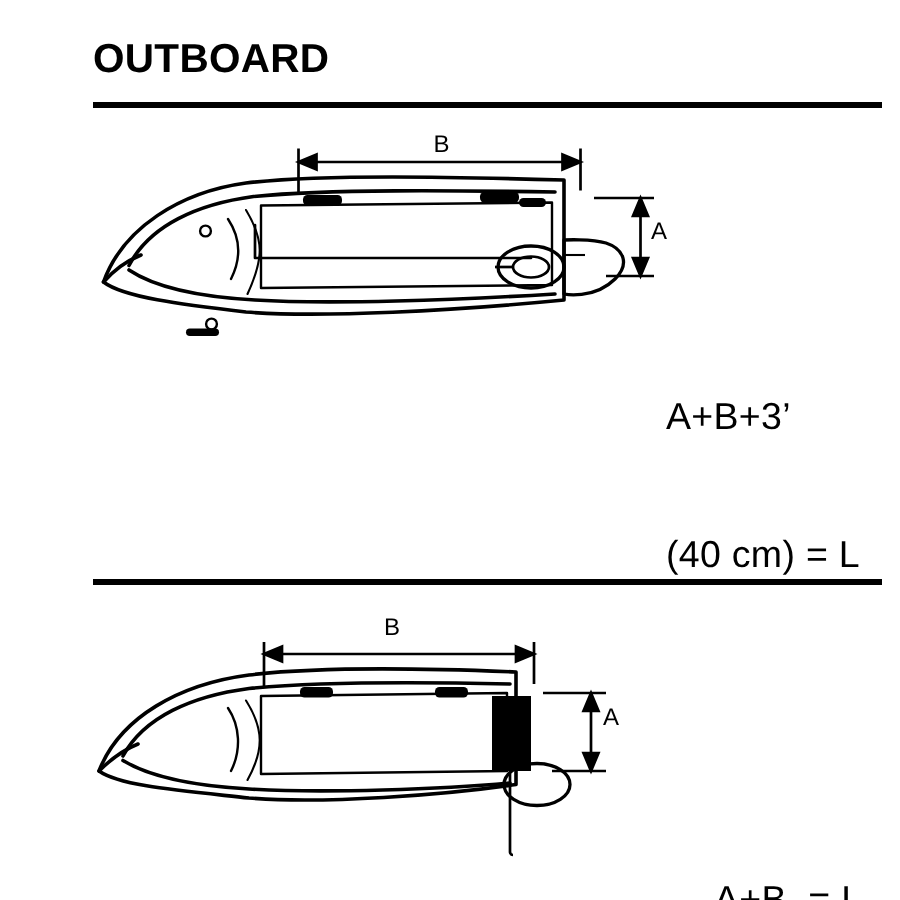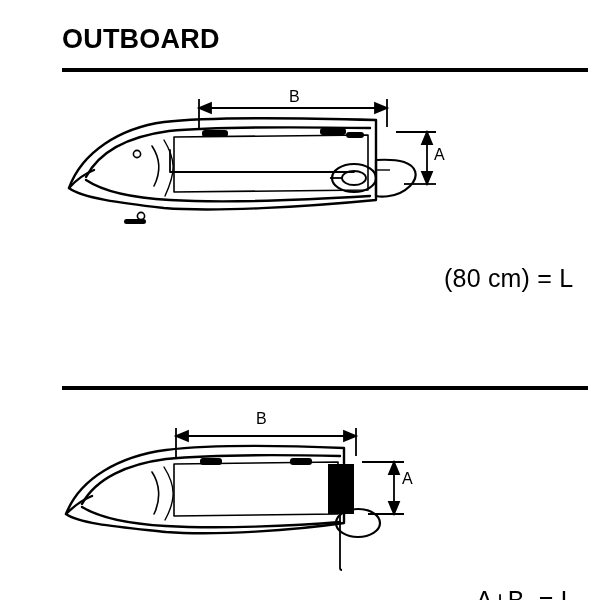--- a/index.html
+++ b/index.html
@@ -147,21 +147,22 @@
         <line x1="372" y1="132" x2="412" y2="132"></line>
         <line x1="380" y1="184" x2="412" y2="184"></line>
       </g>
     </svg>
 
     <div class="dim-label" style="left:265px; top:88px;">B</div>
 
     <div class="dim-label" style="left:410px; top:146px;">A</div>
 
     <div class="formula formula-outboard">
-      <div>(80 cm) = L</div>
+      <div>A+B+3’</div>
+      <div>(40 cm) = L</div>
     </div>
   </div>
 
   <div class="section section-inboard">
 
 
     <div class="section-rule" style="top:74px;"></div>
 
     <svg class="diagram" viewBox="0 0 600 288">
 

